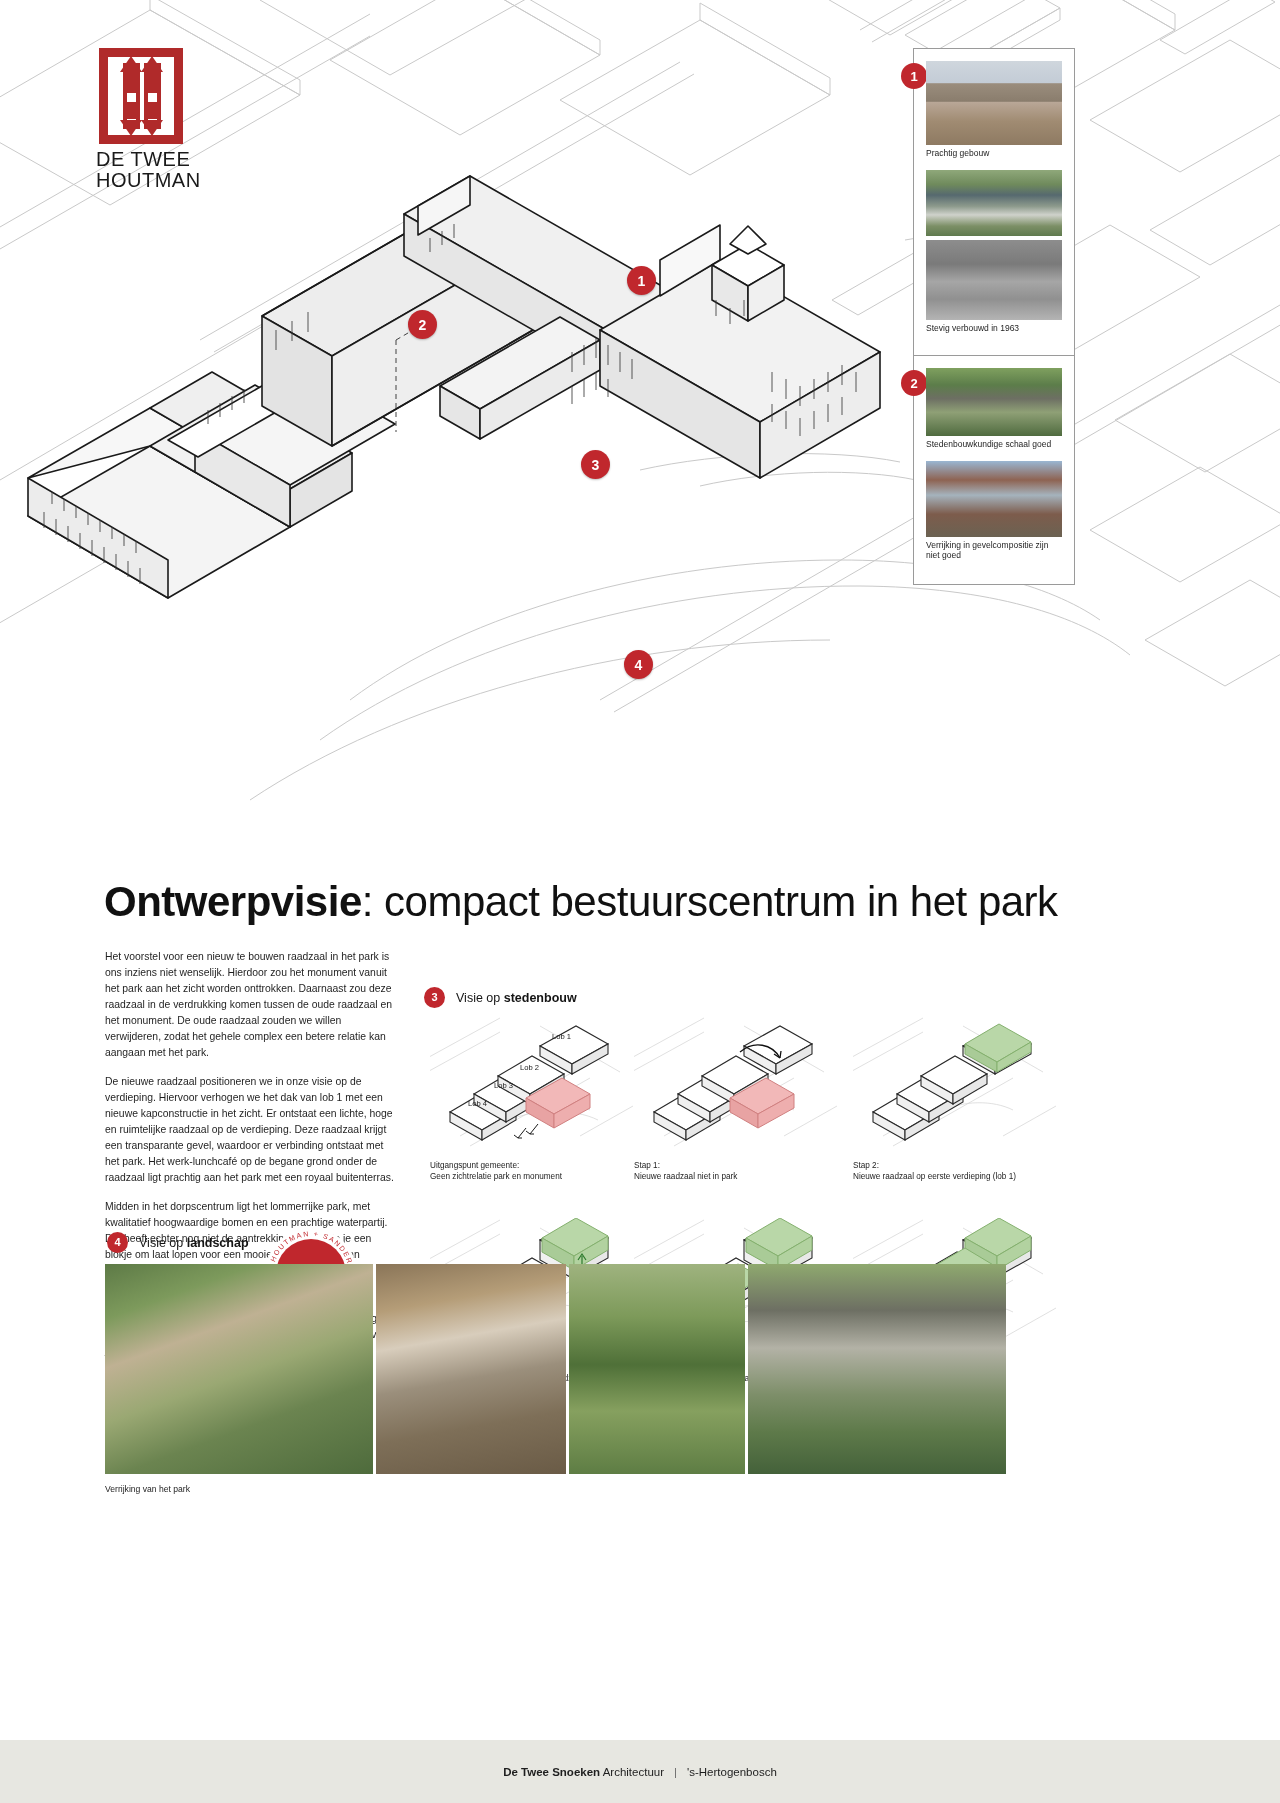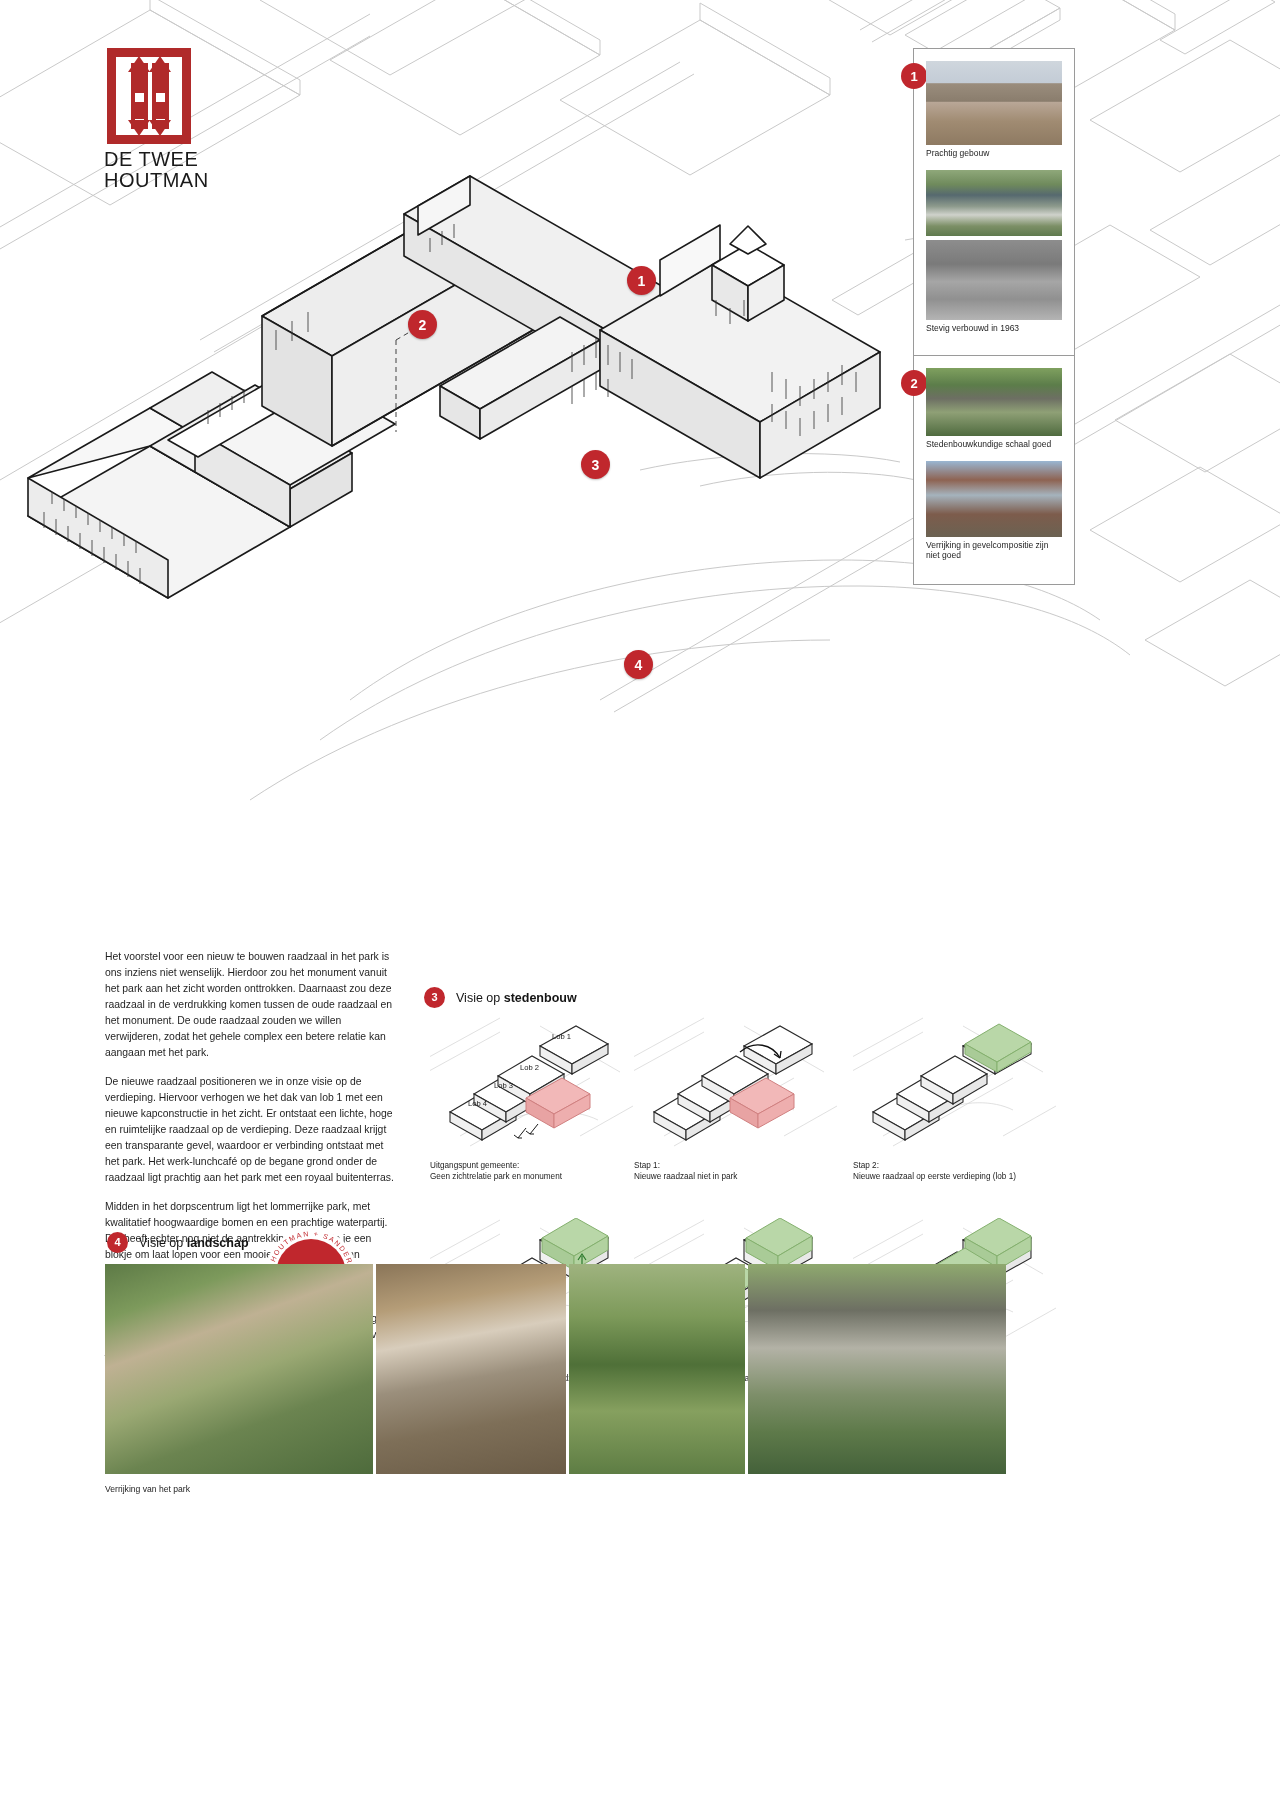--- a/index.html
+++ b/index.html
@@ -16,21 +16,21 @@
   .hero {
     position: relative;
     width: 1280px; height: 830px;
     background: #ffffff;
     overflow: hidden;
   }
   .axo-svg { position: absolute; left: 0; top: 0; }
 
   
   .logo {
-    position: absolute; left: 104px; top: 48px;
+    position: absolute; left: 96px; top: 48px;
     width: 102px;
   }
   .logo-mark {
     width: 84px; height: 96px;
     border: 9px solid #b02a2a;
     background: #ffffff;
     position: relative;
     margin-left: 3px;
   }
   .pike {
@@ -419,20 +419,23 @@
     </div>
     <div class="ph-item">
       <div class="ph-img img-f" style="height:76px"></div>
       <div class="ph-cap">Verrijking in gevelcompositie zijn niet goed</div>
     </div>
   </div>
 </div>
 
 <div class="sheet">
 
+  <div class="title">
+    <b>Ontwerpvisie</b><span>: compact bestuurscentrum in het park</span>
+  </div>
 
   <div class="textcol">
     <p>Het voorstel voor een nieuw te bouwen raadzaal in het park is ons inziens niet wenselijk. Hierdoor zou het monument vanuit het park aan het zicht worden onttrokken. Daarnaast zou deze raadzaal in de verdrukking komen tussen de oude raadzaal en het monument. De oude raadzaal zouden we willen verwijderen, zodat het gehele complex een betere relatie kan aangaan met het park.</p>
     <p>De nieuwe raadzaal positioneren we in onze visie op de verdieping. Hiervoor verhogen we het dak van lob 1 met een nieuwe kapconstructie in het zicht. Er ontstaat een lichte, hoge en ruimtelijke raadzaal op de verdieping. Deze raadzaal krijgt een transparante gevel, waardoor er verbinding ontstaat met het park. Het werk-lunchcafé op de begane grond onder de raadzaal ligt prachtig aan het park met een royaal buitenterras.</p>
     <p>Midden in het dorpscentrum ligt het lommerrijke park, met kwalitatief hoogwaardige bomen en een prachtige waterpartij. Dat heeft echter nog niet de aantrekkingskracht die je een blokje om laat lopen voor een mooie wandeling. Dit kan veranderen na een 'opwaardering' van dit park, in samenwerking met een goede landschapsarchitect. Denk daarbij aan beplanting die een seizoensbeleving geeft, verschillende grote en kleine verblijfplekken en het toevoegen van ecologische waarde. Zo wordt het echt een park waarvoor je een blokje om loopt!</p>
   </div>
 
   <div class="sec-head" style="left:424px; top:157px;">
     <div class="badge">3</div>
     <div class="sh-label">
@@ -708,13 +711,18 @@
   </div>
 
   <div class="landstrip">
     <div class="lphoto l1"></div>
     <div class="lphoto l2"></div>
     <div class="lphoto l3"></div>
     <div class="lphoto l4"></div>
   </div>
   <div class="landcap">Verrijking van het park</div>
 
+  <div class="footer">
+    <div class="footer-text">
+      <b>De Twee Snoeken</b><span> Architectuur</span><span class="footer-sep">|</span><span>'s-Hertogenbosch</span>
+    </div>
+  </div>
 </div>
 
 </body></html>

